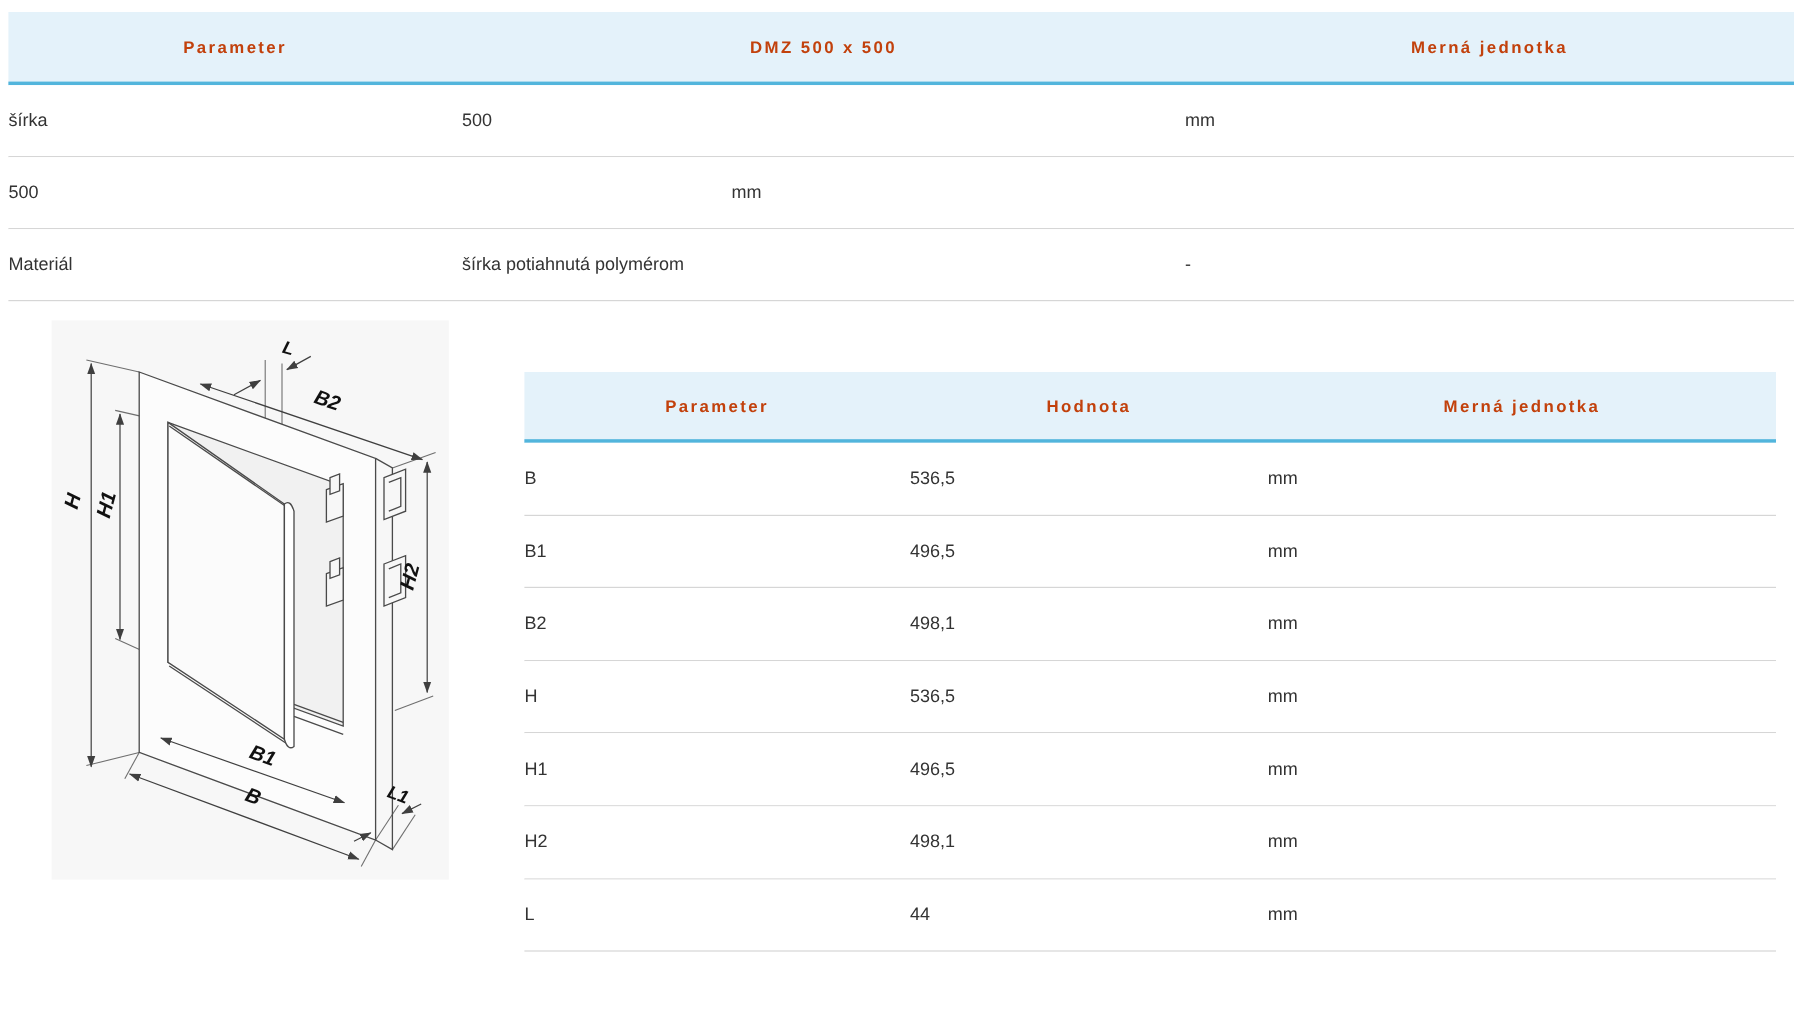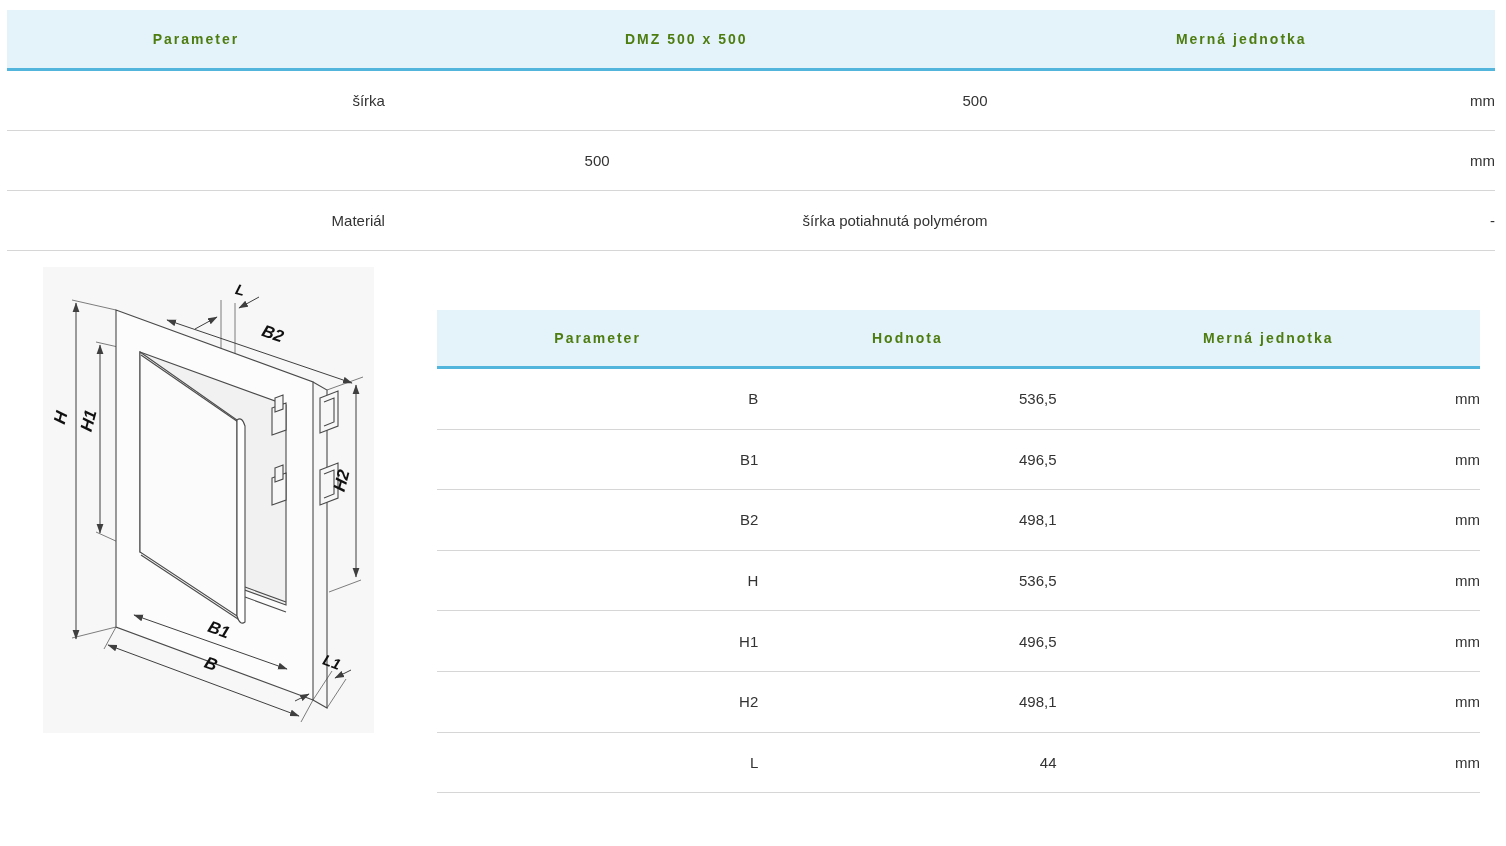--- a/index.html
+++ b/index.html
@@ -1,23 +1,23 @@
 <!DOCTYPE html>
 <html><head>
 <meta charset="utf-8">
 <style>
   html,body{margin:0;padding:0;background:#ffffff;font-family:"Liberation Sans", sans-serif;}
   .page{position:relative;width:1506px;height:846px;background:#ffffff;overflow:hidden;}
 
   
   .spec-table{position:absolute;}
   .thead{display:flex;align-items:center;background:#e4f2fa;border-bottom:3px solid #52b5dc;}
-  .th{font-size:14px;font-weight:bold;letter-spacing:2px;color:#4d7c0f;text-align:center;}
+  .th{font-size:14px;font-weight:bold;letter-spacing:2px;color:#c2410c;text-align:center;}
   .tr{display:flex;align-items:center;border-bottom:1px solid #d6d6d6;background:#ffffff;}
-  .td{font-size:15px;color:#333333;text-align:right;}
+  .td{font-size:15px;color:#333333;text-align:left;}
 
   
   .t1{left:7px;top:10px;width:1488px;}
   .t1 .thead{height:58px;}
   .t1 .tr{height:59px;}
   .t1 .c1{width:25.4%;}
   .t1 .c2{width:40.5%;}
   .t1 .c3{flex:1;}
 
   

